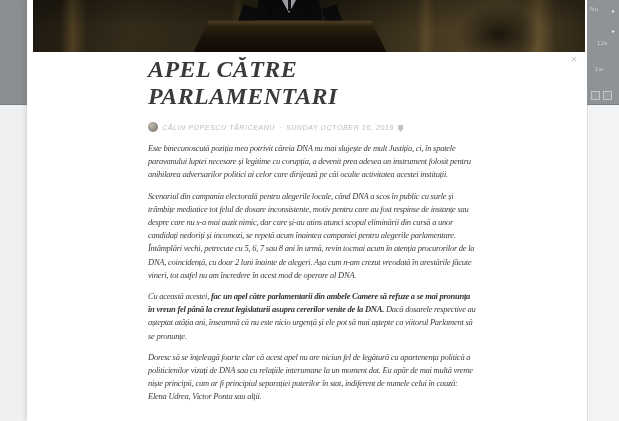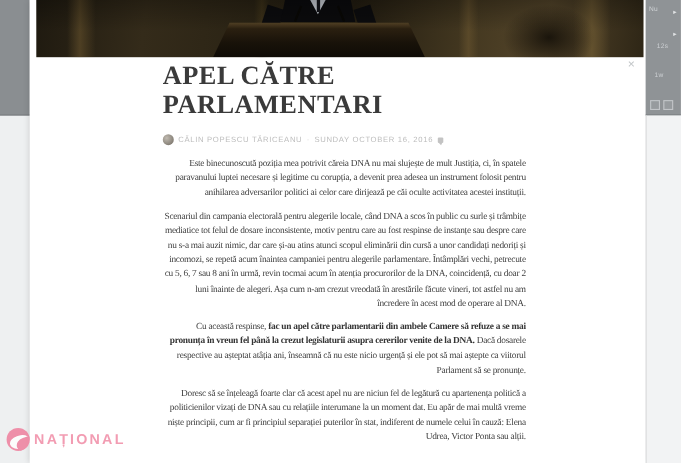--- a/index.html
+++ b/index.html
@@ -48,34 +48,34 @@
   .arm.r{left:292px;transform:rotate(-18deg);}
   .mic{position:absolute;width:2px;height:15px;background:#090805;top:5px;}
   .mic.l{left:237px;transform:rotate(22deg);}
   .mic.r{left:276px;transform:rotate(-22deg);}
   .hero-shade{position:absolute;left:0;top:0;width:100%;height:100%;
     background:linear-gradient(180deg,rgba(0,0,0,.28) 0%,rgba(0,0,0,0) 55%);}
   
   .close{position:absolute;left:541px;top:53px;width:12px;height:12px;color:#c2c6c8;
     font-size:11px;line-height:12px;text-align:center;cursor:pointer;}
   
-  .content{position:absolute;left:121px;top:56px;width:330px;}
+  .content{position:absolute;left:121px;top:56px;width:330px;font-style:italic;}
   .title{margin:0;font-family:"Liberation Serif",serif;font-weight:600;font-size:24px;
     line-height:27px;letter-spacing:.4px;color:#3a3a3a;}
   .byline{margin-top:12px;display:flex;align-items:center;gap:4px;color:#bcbcbc;
     font-size:7px;letter-spacing:.6px;}
   .avatar{width:10px;height:10px;border-radius:50%;flex:0 0 auto;
     background:radial-gradient(circle at 35% 35%,#c0bab0,#6e685f);}
   .byline .sep{color:#cfcfcf;}
   .comment-ic{width:5px;height:5px;background:#c3c3c3;border-radius:1px;position:relative;flex:0 0 auto;}
   .comment-ic::after{content:"";position:absolute;left:1px;top:5px;
     border-left:2px solid transparent;border-right:1px solid transparent;border-top:2px solid #c3c3c3;}
   .bodytext{margin-top:10px;}
   .bodytext p{margin:0 0 8px 0;font-family:"Liberation Serif",serif;font-size:8.5px;
-    letter-spacing:-.25px;line-height:13.2px;color:#3e3e3e;text-align:right;}
+    letter-spacing:-.25px;line-height:13.2px;color:#3e3e3e;text-align:left;}
   .bodytext strong{font-weight:700;color:#353535;}
   
   .watermark{position:absolute;left:6px;top:389px;display:flex;align-items:center;gap:4px;opacity:.85;}
   .wm-logo{width:21px;height:21px;border-radius:50%;position:relative;flex:0 0 auto;
     background:#ef7f9d;overflow:hidden;}
   .wm-logo::after{content:"";position:absolute;left:3px;top:7px;width:18px;height:12px;
     background:#ffffff;border-radius:50% 50% 0 60%;transform:rotate(-18deg);}
   .wm-logo::before{content:"";position:absolute;left:9px;top:9px;width:14px;height:12px;
     background:#ef7f9d;border-radius:60% 0 50% 50%;transform:rotate(-18deg);z-index:2;}
   .wm-text{font-size:13px;font-weight:700;letter-spacing:2px;color:#f08ba5;}
@@ -115,35 +115,31 @@
         <span class="avatar"></span>
         <span>CĂLIN POPESCU TĂRICEANU</span>
         <span class="sep">·</span>
         <span>SUNDAY OCTOBER 16, 2016</span>
         <span class="comment-ic"></span>
       </div>
 
       <div class="bodytext">
         <p>Este binecunoscută poziția mea potrivit căreia DNA nu mai slujește de mult Justiția, ci, în spatele paravanului luptei necesare și legitime cu corupția, a devenit prea adesea un instrument folosit pentru anihilarea adversarilor politici ai celor care dirijează pe căi oculte activitatea acestei instituții.</p>
         <p>Scenariul din campania electorală pentru alegerile locale, când DNA a scos în public cu surle și trâmbițe mediatice tot felul de dosare inconsistente, motiv pentru care au fost respinse de instanțe sau despre care nu s-a mai auzit nimic, dar care și-au atins atunci scopul eliminării din cursă a unor candidați nedoriți și incomozi, se repetă acum înaintea campaniei pentru alegerile parlamentare. Întâmplări vechi, petrecute cu 5, 6, 7 sau 8 ani în urmă, revin tocmai acum în atenția procurorilor de la DNA, coincidență, cu doar 2 luni înainte de alegeri. Așa cum n-am crezut vreodată în arestările făcute vineri, tot astfel nu am încredere în acest mod de operare al DNA.</p>
-        <p><span>Cu această respinse, </span><strong>fac un apel către parlamentarii din ambele Camere să refuze a se mai pronunța în vreun fel până la crezut legislaturii asupra cererilor venite de la DNA.</strong><span> Dacă dosarele respective au așteptat atâția ani, înseamnă că nu este nicio urgență și ele pot să mai aștepte ca viitorul Parlament să se pronunțe.</span></p>
+        <p><span>Cu această acestei, </span><strong>fac un apel către parlamentarii din ambele Camere să refuze a se mai pronunța în vreun fel până la crezut legislaturii asupra cererilor venite de la DNA.</strong><span> Dacă dosarele respective au așteptat atâția ani, înseamnă că nu este nicio urgență și ele pot să mai aștepte ca viitorul Parlament să se pronunțe.</span></p>
         <p>Doresc să se înțeleagă foarte clar că acest apel nu are niciun fel de legătură cu apartenența politică a politicienilor vizați de DNA sau cu relațiile interumane la un moment dat. Eu apăr de mai multă vreme niște principii, cum ar fi principiul separației puterilor în stat, indiferent de numele celui în cauză: Elena Udrea, Victor Ponta sau alții.</p>
       </div>
     </div>
   </div>
 
   <div class="panel-right">
     <span class="frag frag-menu">Nu</span>
     <span class="chev chev1">▸</span>
     <span class="chev chev2">▸</span>
     <span class="frag frag-12s">12s</span>
     <span class="frag frag-1w">1w</span>
     <span class="grid-ic a"></span>
     <span class="grid-ic b"></span>
   </div>
   <div class="right-lower"></div>
 
-  <div class="watermark">
-    <span class="wm-logo"></span>
-    <span class="wm-text">NAȚIONAL</span>
-  </div>
 
 </div>
 
 </body></html>

